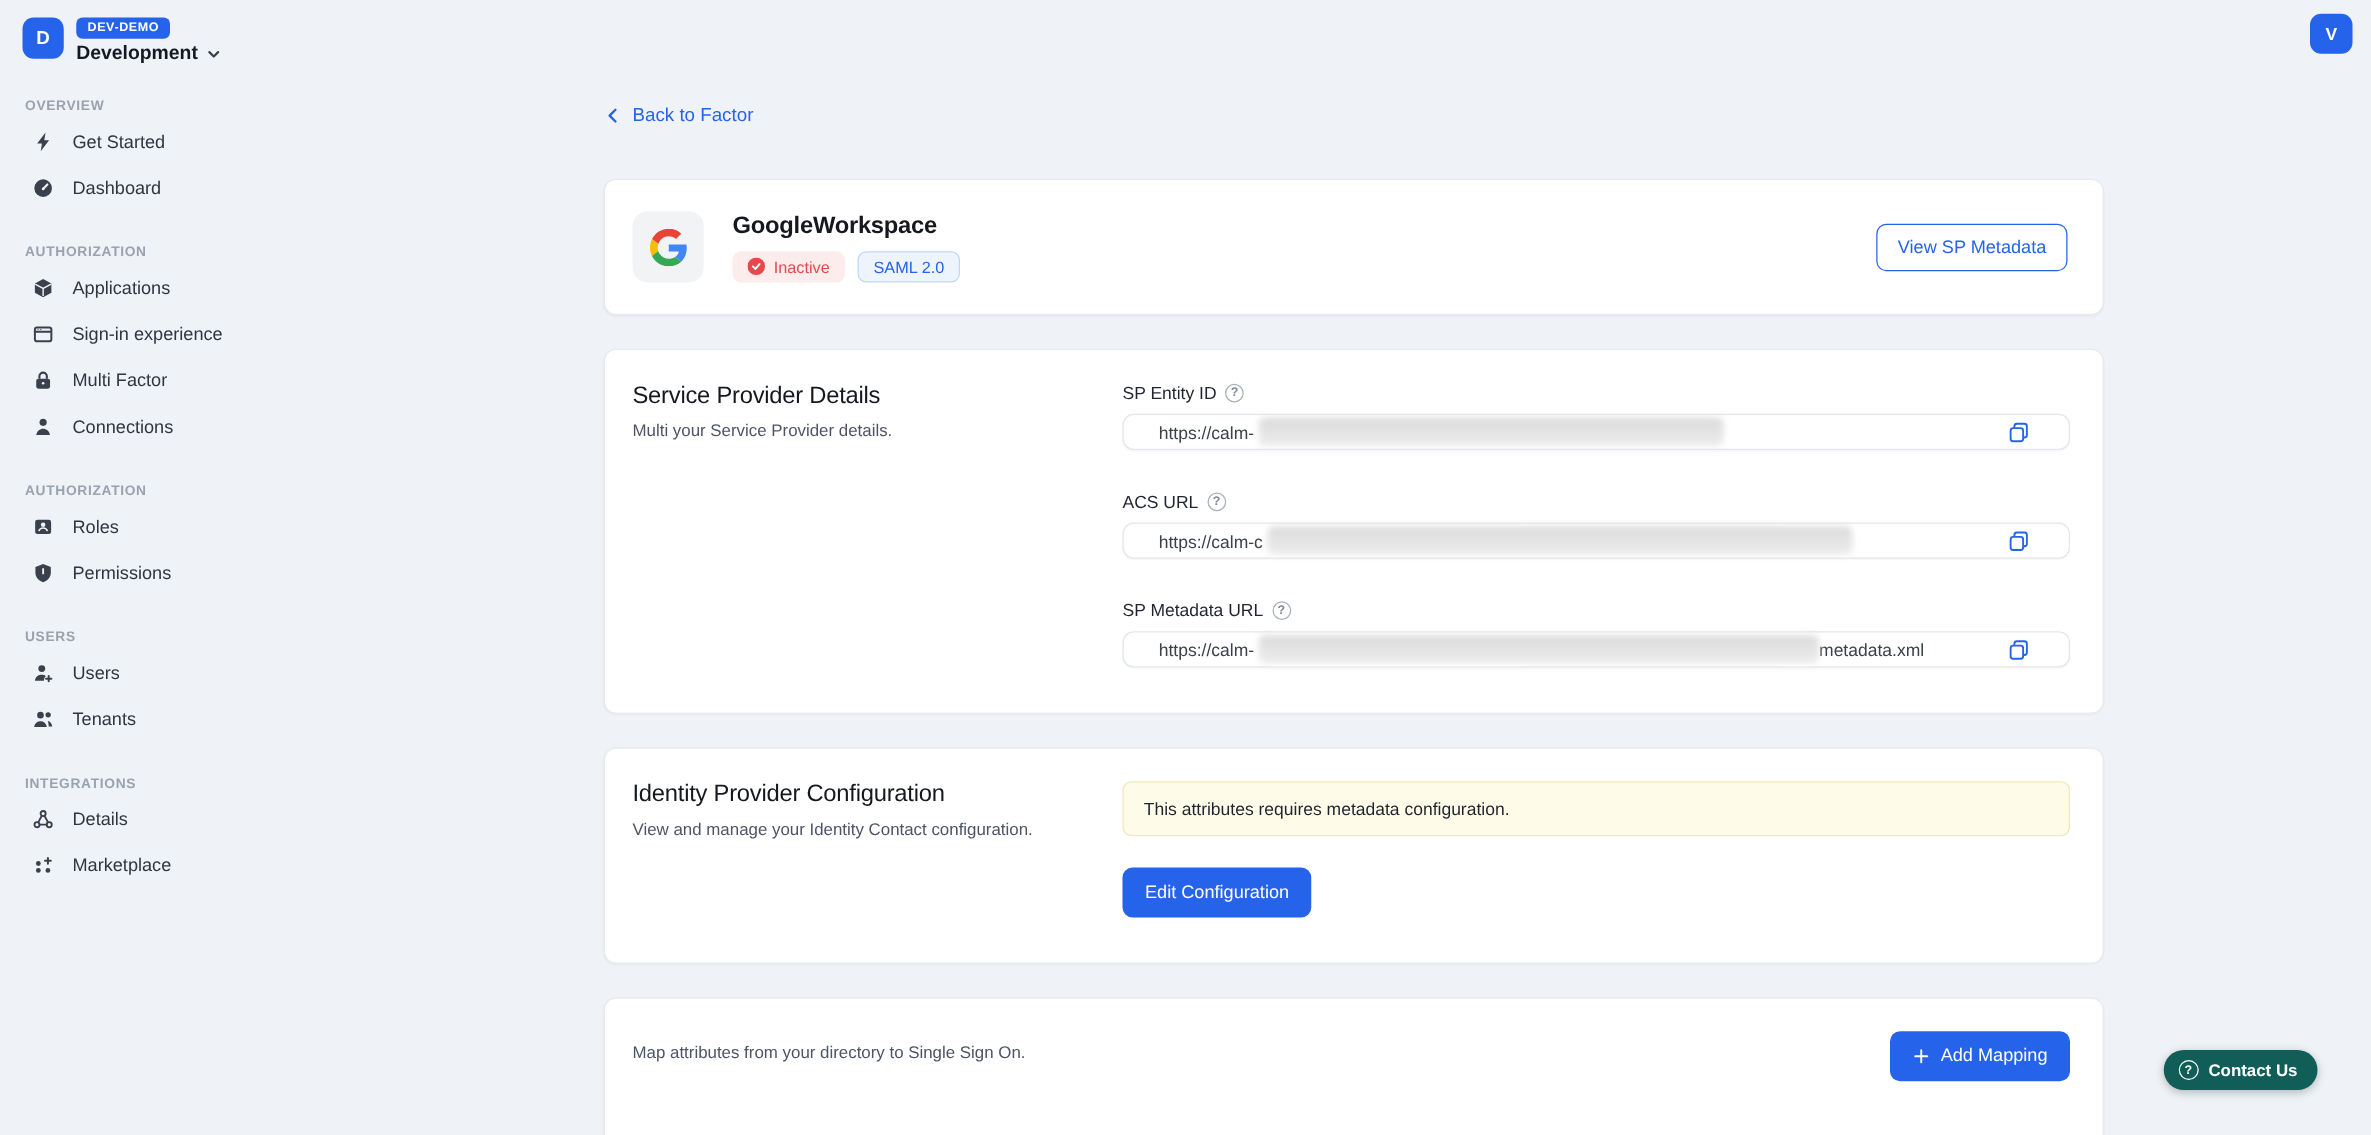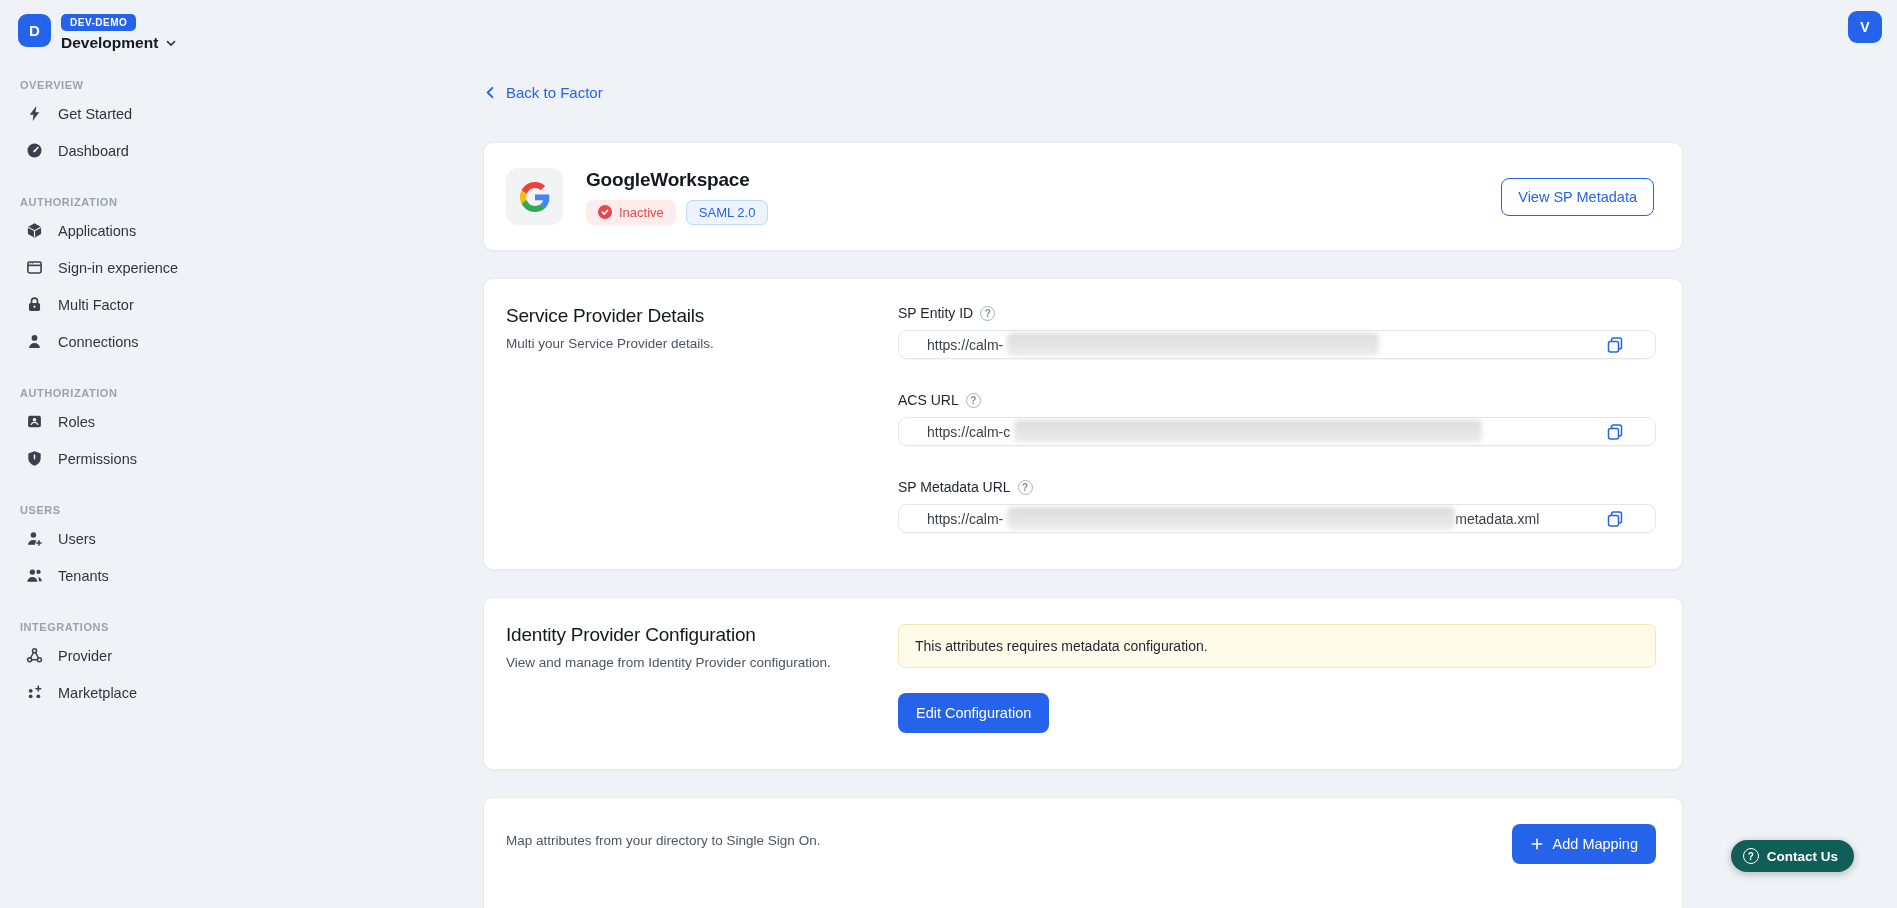--- a/index.html
+++ b/index.html
@@ -266,21 +266,21 @@
   </div>
 
   <div class="nav-section-label">INTEGRATIONS</div>
   <div class="nav-item">
     <svg viewBox="0 0 16 16" fill="none" stroke="currentColor" stroke-width="1.4" stroke-linecap="round">
         <circle cx="8" cy="3.6" r="1.9"></circle>
         <circle cx="3.4" cy="12" r="1.9"></circle>
         <circle cx="12.6" cy="12" r="1.9"></circle>
         <path d="M7 5.3 4.4 10.1M9 5.3l2.6 4.8M5.3 12h5.4"></path>
       </svg>
-    <span>Provider</span>
+    <span>Details</span>
   </div>
   <div class="nav-item">
     <svg viewBox="0 0 16 16" fill="currentColor">
         <circle cx="4.4" cy="6.4" r="1.8"></circle>
         <circle cx="4.4" cy="11.6" r="1.8"></circle>
         <circle cx="11.6" cy="11.6" r="1.8"></circle>
         <path d="M11.6 2.2v4.4M9.4 4.4h4.4" stroke="currentColor" stroke-width="1.5" fill="none" stroke-linecap="round"></path>
       </svg>
     <span>Marketplace</span>
   </div>
@@ -383,21 +383,21 @@
           </button>
         </div>
       </div>
     </div>
   </section>
 
   
   <section class="card card-section">
     <div>
       <h2 class="section-title">Identity Provider Configuration</h2>
-      <p class="section-sub">View and manage from Identity Provider configuration.</p>
+      <p class="section-sub">View and manage your Identity Contact configuration.</p>
     </div>
     <div>
       <div class="alert">This attributes requires metadata configuration.</div>
       <button class="btn-primary">Edit Configuration</button>
     </div>
   </section>
 
   
   <section class="card card-section card-mappings">
     <div>

